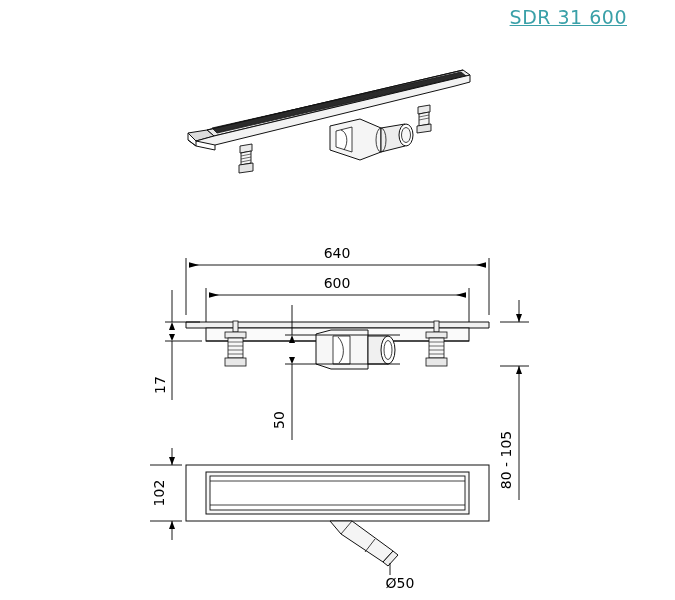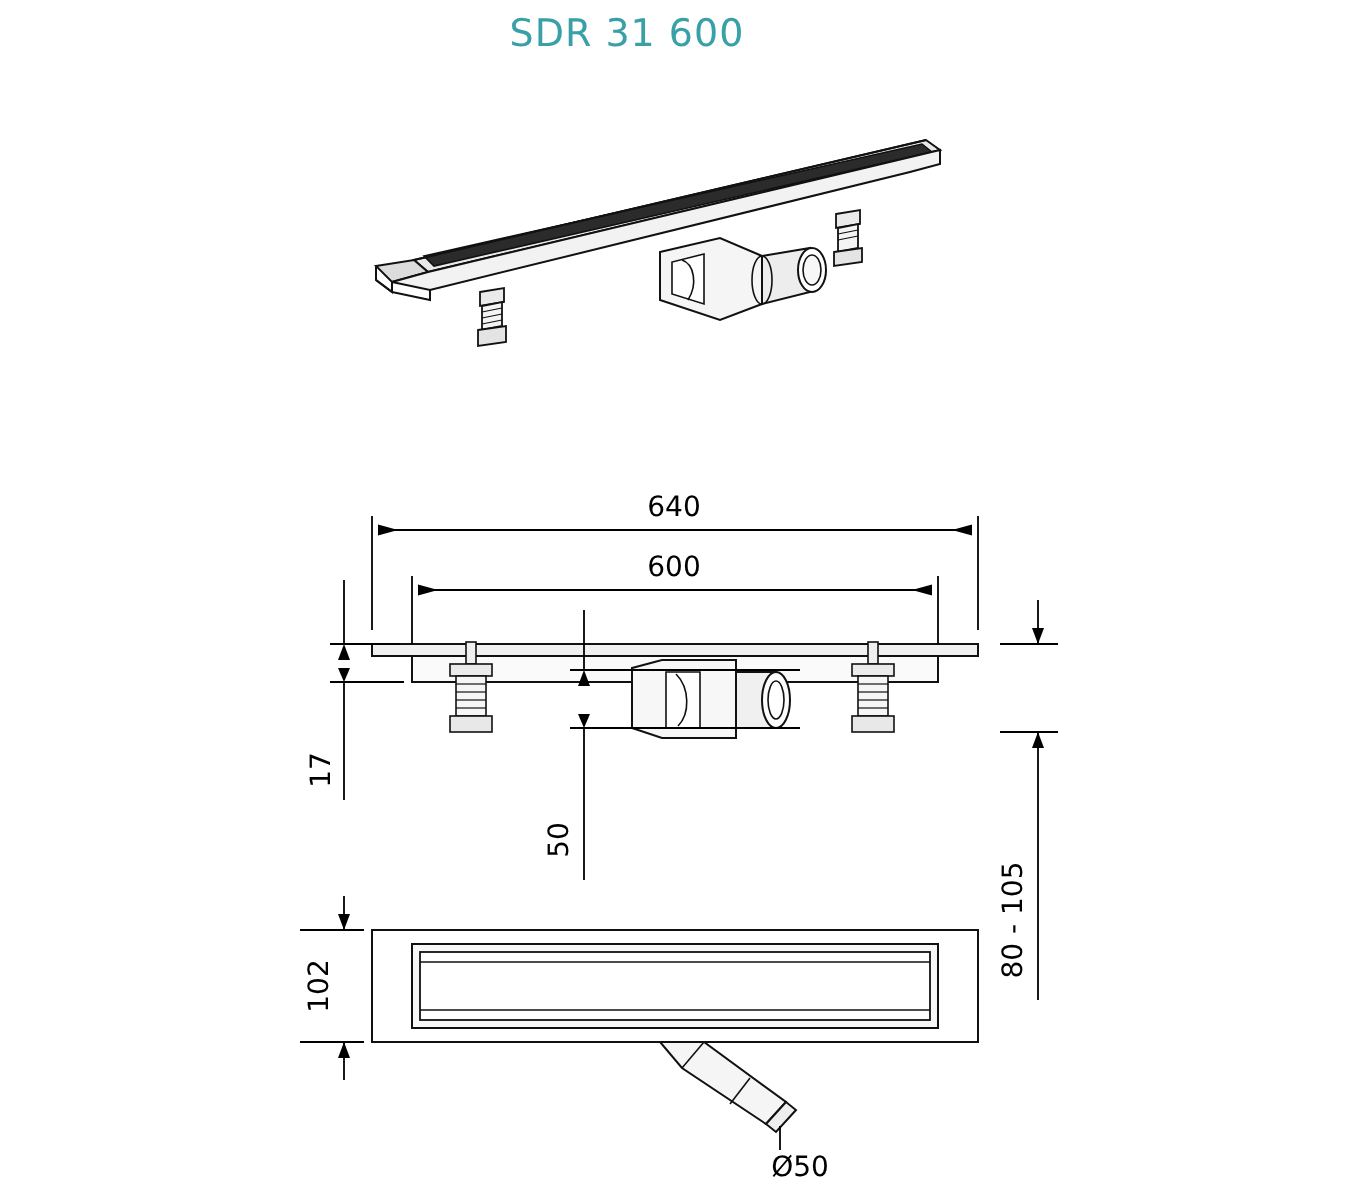--- a/index.html
+++ b/index.html
@@ -18,25 +18,26 @@
     position: absolute;
     left: 0; top: 0;
     width: 675px;
     height: 600px;
   }
   .title {
     position: absolute;
     left: 0;
     top: 6px;
     width: 627px;
-    text-align: center;
+    text-align: right;
     font-size: 19px;
     color: #3aa0a8;
     letter-spacing: 0.5px;
     font-family: "DejaVu Sans", "Liberation Sans", sans-serif;
+    text-decoration: underline;
   }
   svg {
     position: absolute;
     left: 0;
     top: 0;
     display: block;
   }
   text {
     font-family: "DejaVu Sans", "Liberation Sans", sans-serif;
   }

